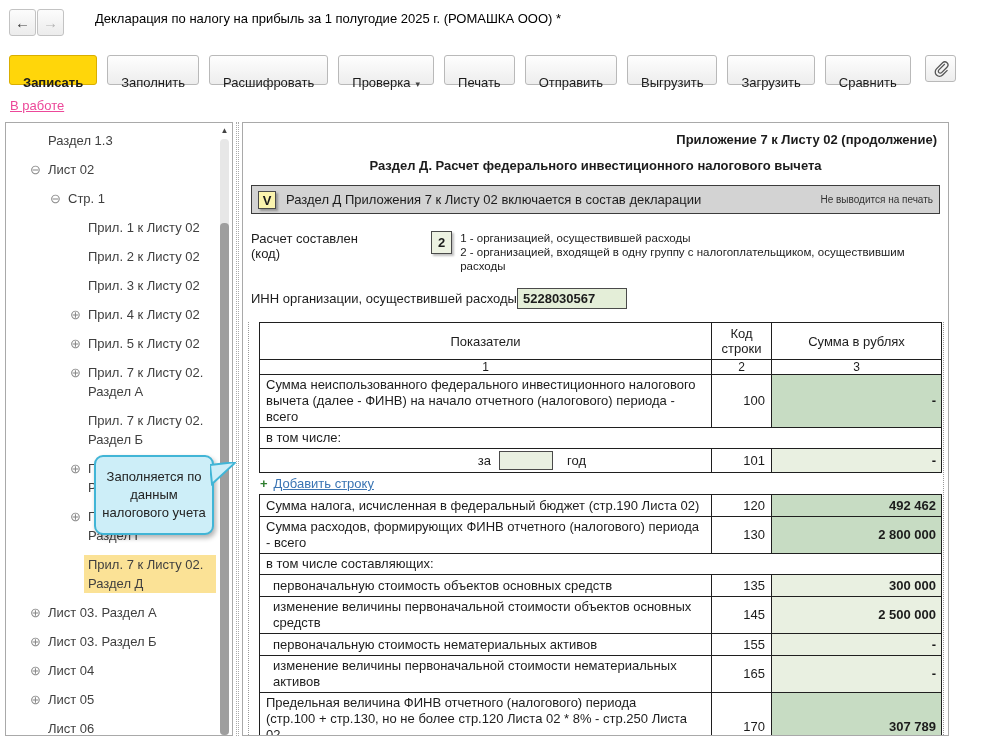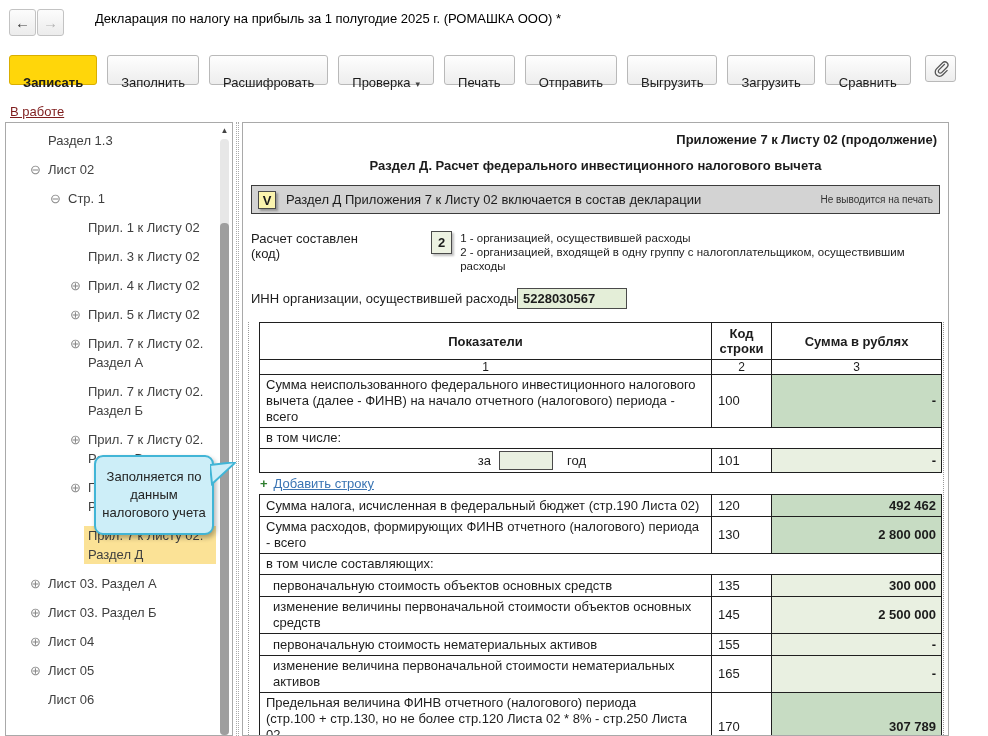--- a/index.html
+++ b/index.html
@@ -28,21 +28,21 @@
     border:1px solid #b9b9b9; border-radius:3px; cursor:pointer; white-space:nowrap;
     font-family:"Liberation Sans", sans-serif; color:#1c1c1c;
   }
   .tbtn.primary { background:#ffd60a; border-color:#d9ae00; font-weight:bold; }
   .tbtn .caret { font-size:9px; color:#444; margin-left:5px; }
   .clipbtn {
     position:absolute; left:925px; top:55px; width:31px; height:27px;
     background:linear-gradient(#fefefe,#ededed); border:1px solid #b9b9b9; border-radius:3px;
     display:flex; align-items:center; justify-content:center; cursor:pointer;
   }
-  .statuslink { position:absolute; left:10px; top:104px; text-decoration:underline; color:#7f1d1d; cursor:pointer; }
+  .statuslink { position:absolute; left:10px; top:98px; text-decoration:underline; color:#ec4899; cursor:pointer; }
 
   
   .sidebar {
     position:absolute; left:5px; top:122px; width:228px; height:614px;
     border:1px solid #a9a9a9; background:#fff; overflow:hidden;
   }
   .tree { position:absolute; top:8px; left:0; right:16px; }
   .titem { display:flex; align-items:flex-start; margin-bottom:10px; line-height:19px; color:#3f3f3f; cursor:pointer; }
   .titem .exp { width:17px; flex:none; text-align:center; color:#8a8a8a; font-size:13px; }
   .titem .lbl { padding:0 4px; }
@@ -100,25 +100,25 @@
   }
 
   
   .tablezone {
     margin:13px 4px 0 5px;
     border-left:1px dotted #9a9a9a; border-right:1px dotted #9a9a9a; border-bottom:1px dotted #9a9a9a;
     padding:0 3px 4px 10px;
   }
   table.ftab { border-collapse:collapse; table-layout:fixed; width:682px; }
   .ftab td { border:1px solid #1f1f1f; padding:2px 6px; line-height:16px; vertical-align:middle; }
-  .ftab .th { text-align:center; line-height:15px;font-weight:bold; }
+  .ftab .th { text-align:center; line-height:15px; }
   .ftab tr.numrow td { height:15px; line-height:12px; text-align:center; font-size:12px; padding:0 2px; }
   .ftab td.ind { white-space:pre-line; }
   .ftab td.ind.indent { padding-left:13px; }
-  .ftab td.code { text-align:left; }
+  .ftab td.code { text-align:right; }
   .ftab td.amt { text-align:right; font-weight:bold; padding-right:5px; cursor:text; }
   .computed { background:#c7dcc3; }
   .editable { background:#e9f0e1; }
   .yearwrap { display:flex; align-items:center; }
   .yearwrap .za { flex:1; text-align:right; padding-right:8px; }
   .yearwrap .yfield { width:54px; height:19px; flex:none; border:1px solid #4a4a4a;
       background:#e9f0e1; font-weight:bold; text-align:center; line-height:17px; cursor:text; }
   .yearwrap .ysuf { width:152px; padding-left:14px; flex:none; }
   .addrow { padding:3px 0 3px 1px; }
   .addrow .plus { color:#2e7d2e; font-weight:bold; margin-right:6px; }
@@ -159,20 +159,24 @@
         <span class="exp">⊖</span>
         <span class="lbl">Лист 02</span>
       </div>
       <div class="titem lv1">
         <span class="exp">⊖</span>
         <span class="lbl">Стр. 1</span>
       </div>
       <div class="titem lv2">
         <span class="exp"></span>
         <span class="lbl">Прил. 1 к Листу 02</span>
+      </div>
+      <div class="titem lv2">
+        <span class="exp"></span>
+        <span class="lbl">Прил. 2 к Листу 02</span>
       </div>
       <div class="titem lv2">
         <span class="exp"></span>
         <span class="lbl">Прил. 3 к Листу 02</span>
       </div>
       <div class="titem lv2">
         <span class="exp">⊕</span>
         <span class="lbl">Прил. 4 к Листу 02</span>
       </div>
       <div class="titem lv2">
@@ -328,21 +332,21 @@
 средств</td>
             <td class="code">145</td>
             <td class="amt editable">2 500 000</td>
           </tr>
           <tr style="height: 22px;">
             <td class="ind indent">первоначальную стоимость нематериальных активов</td>
             <td class="code">155</td>
             <td class="amt editable">-</td>
           </tr>
           <tr style="height: 21px;">
-            <td class="ind indent">изменение величина первоначальной стоимости нематериальных активов</td>
+            <td class="ind indent">изменение величины первоначальной стоимости нематериальных активов</td>
             <td class="code">165</td>
             <td class="amt editable">-</td>
           </tr>
           <tr style="height: 52px;">
             <td class="ind">Предельная величина ФИНВ отчетного (налогового) периода
 (стр.100 + стр.130, но не более стр.120 Листа 02 * 8% - стр.250 Листа 02 -
 стр.120 Листа 02 * 3%)</td>
             <td class="code">170</td>
             <td class="amt computed">307 789</td>
           </tr>

